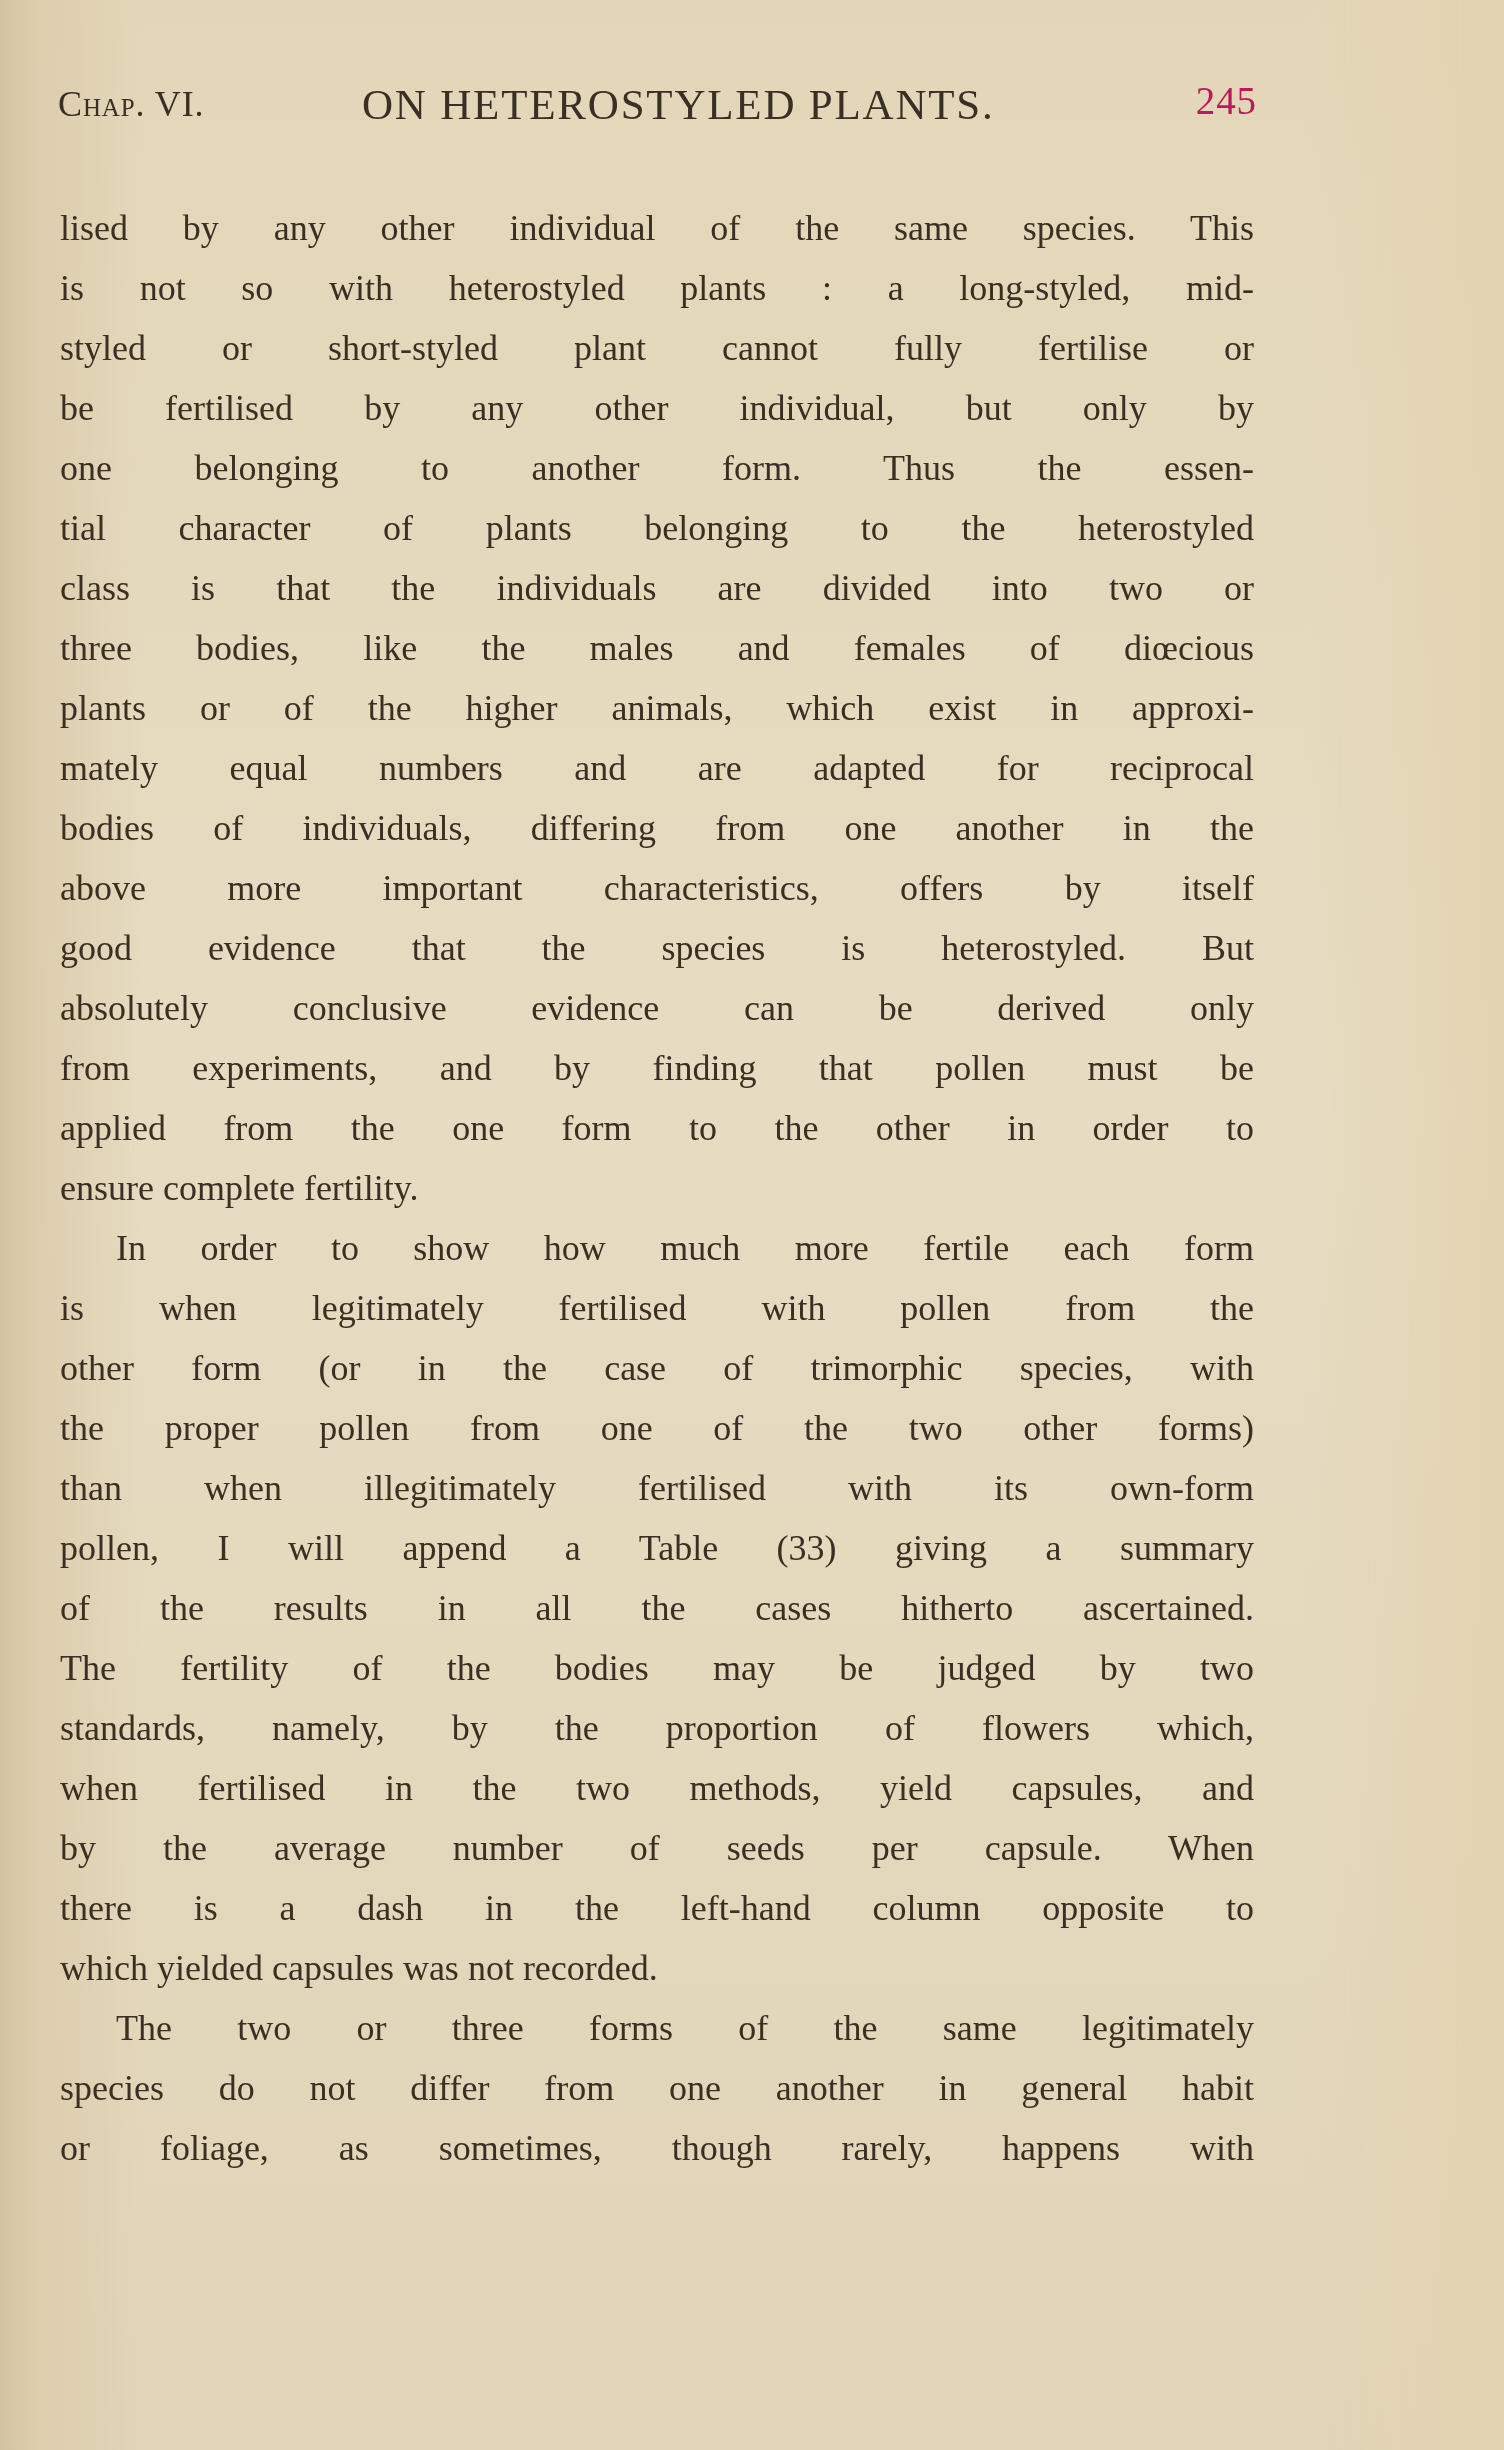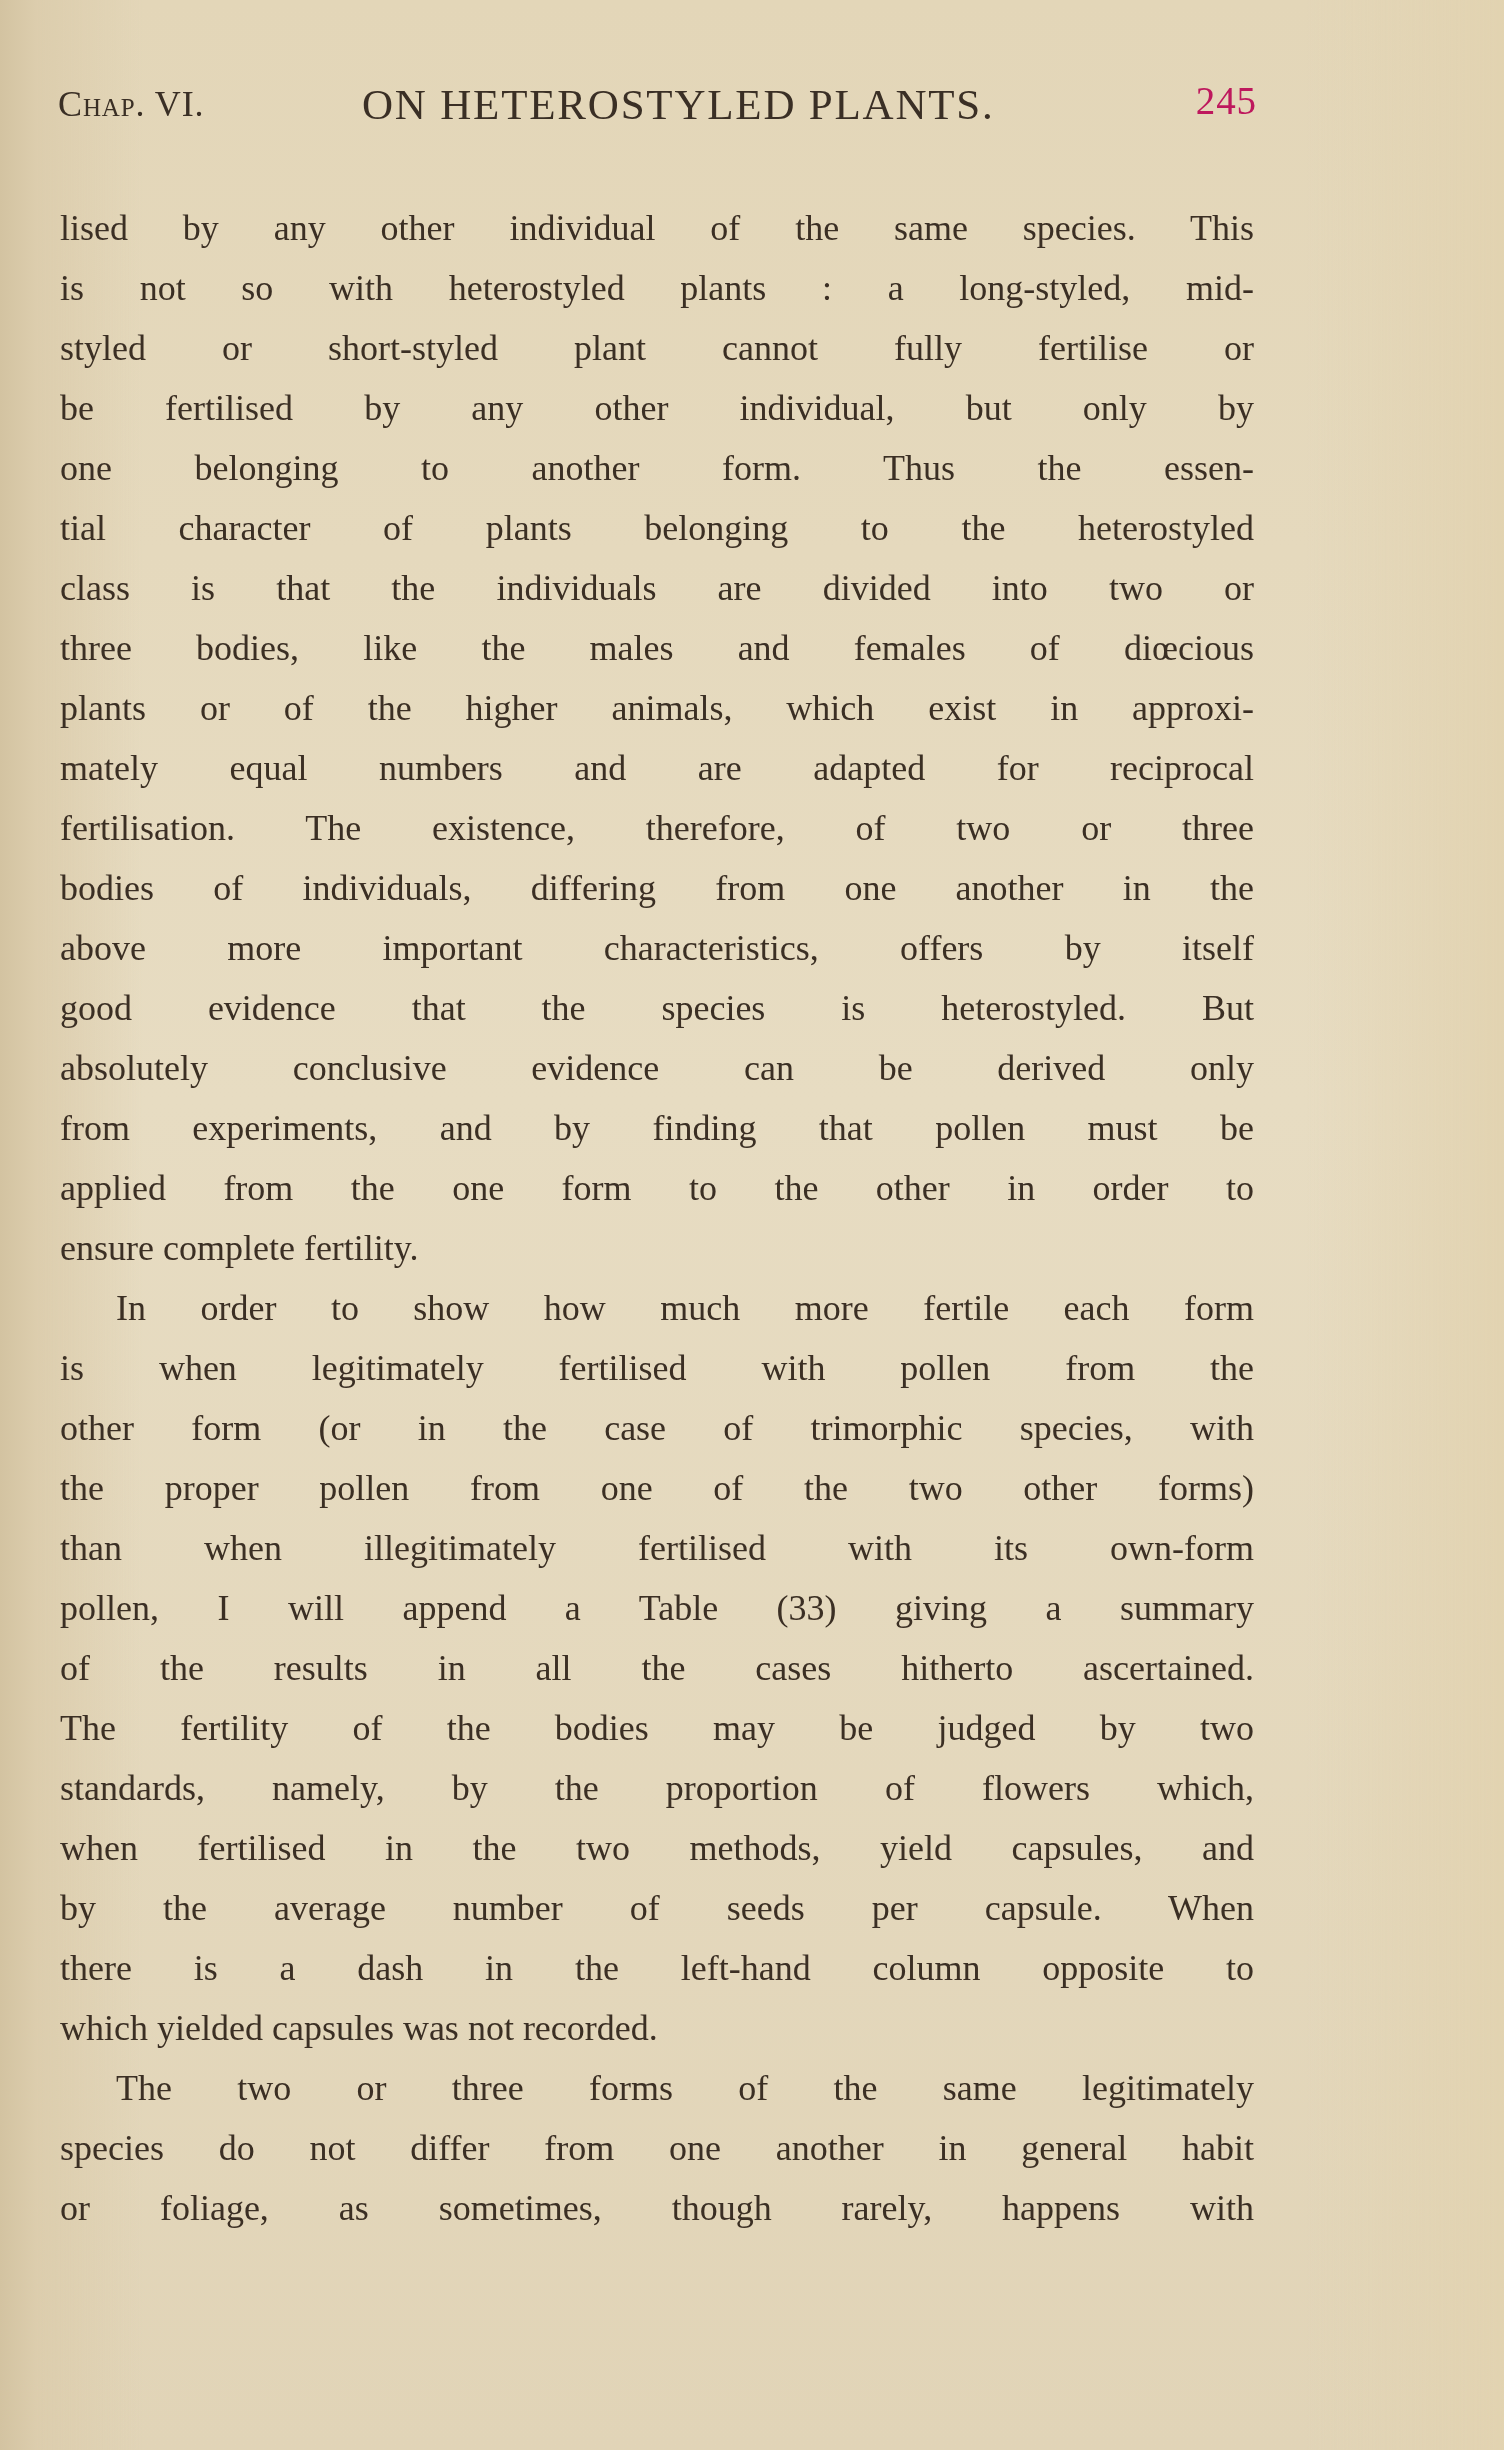--- a/index.html
+++ b/index.html
@@ -103,21 +103,20 @@
         <span class="line">lised by any other individual of the same species. This</span>
         <span class="line">is not so with heterostyled plants : a long-styled, mid-</span>
         <span class="line">styled or short-styled plant cannot fully fertilise or</span>
         <span class="line">be fertilised by any other individual, but only by</span>
         <span class="line">one belonging to another form. Thus the essen-</span>
         <span class="line">tial character of plants belonging to the heterostyled</span>
         <span class="line">class is that the individuals are divided into two or</span>
         <span class="line">three bodies, like the males and females of diœcious</span>
         <span class="line">plants or of the higher animals, which exist in approxi-</span>
         <span class="line">mately equal numbers and are adapted for reciprocal</span>
-        <span class="line">fertilisation. The existence, therefore, of two or three</span>
         <span class="line">bodies of individuals, differing from one another in the</span>
         <span class="line">above more important characteristics, offers by itself</span>
         <span class="line">good evidence that the species is heterostyled. But</span>
         <span class="line">absolutely conclusive evidence can be derived only</span>
         <span class="line">from experiments, and by finding that pollen must be</span>
         <span class="line">applied from the one form to the other in order to</span>
         <span class="line last">ensure complete fertility.</span>
       </div>
       <div>
         <span class="line indent">In order to show how much more fertile each form</span>

